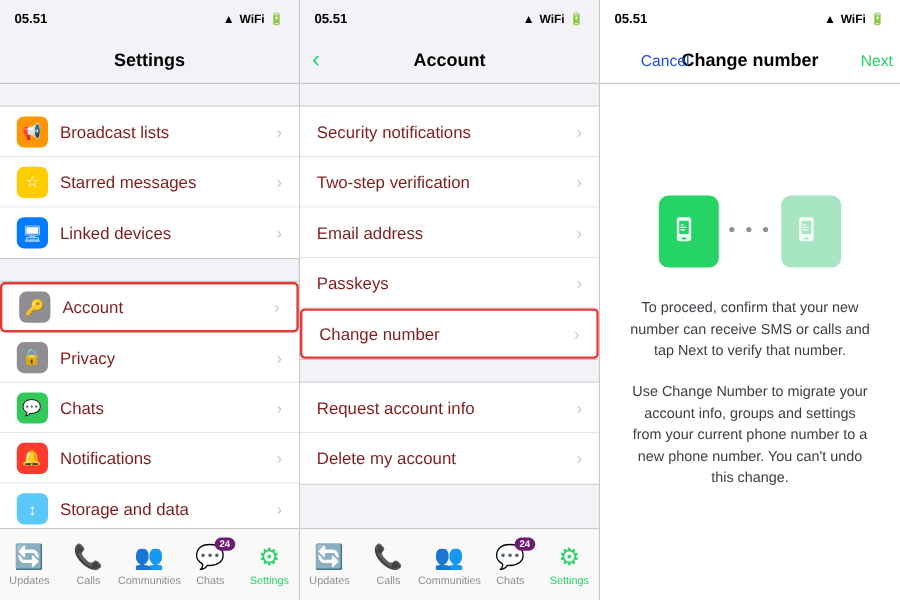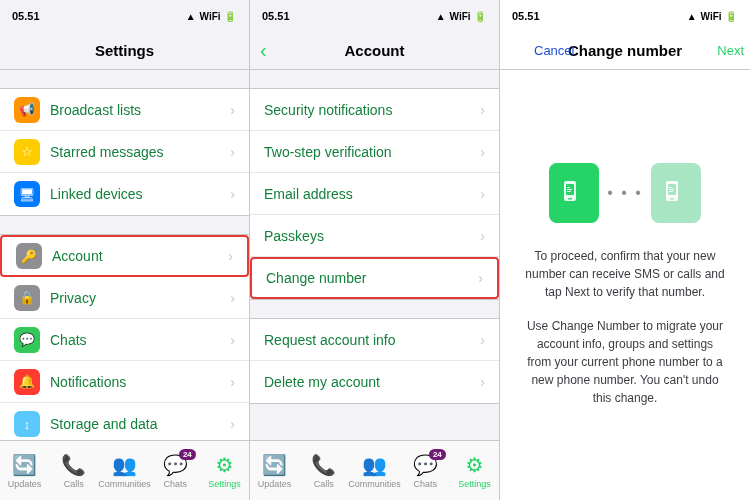--- a/index.html
+++ b/index.html
@@ -118,21 +118,21 @@
       border-radius: 6px;
       display: flex;
       align-items: center;
       justify-content: center;
       margin-right: 10px;
       font-size: 14px;
       flex-shrink: 0;
     }
     .menu-item-label {
       font-size: 14px;
-      color: #15803d;
+      color: #7f1d1d;
       flex: 1;
     }
     .menu-item-chevron {
       color: #c7c7cc;
       font-size: 14px;
     }
     .menu-item.highlighted {
       border: 2px solid #e53935;
       border-radius: 4px;
       z-index: 1;

